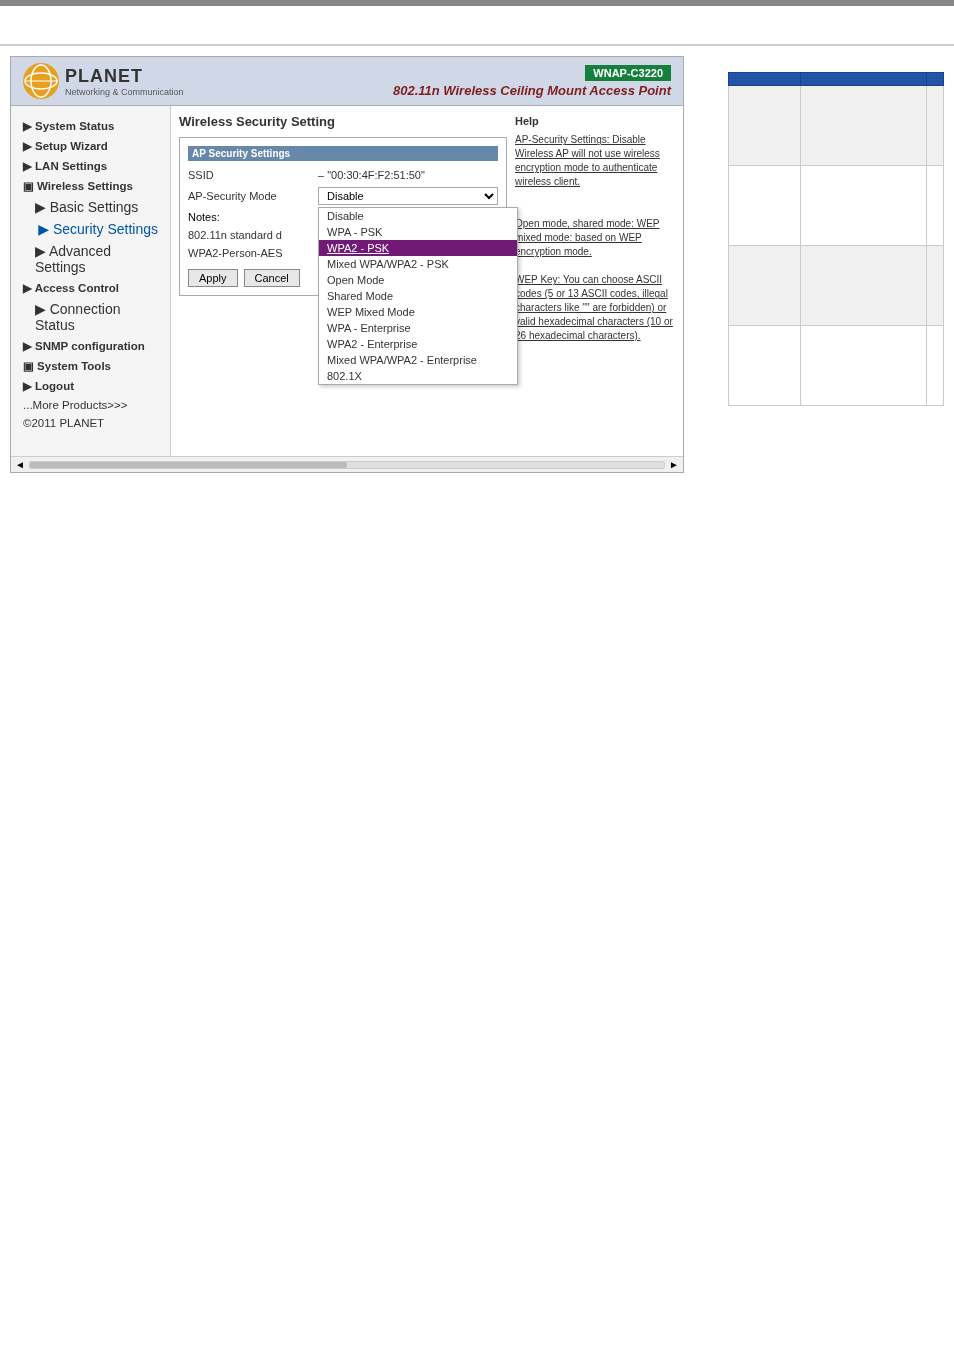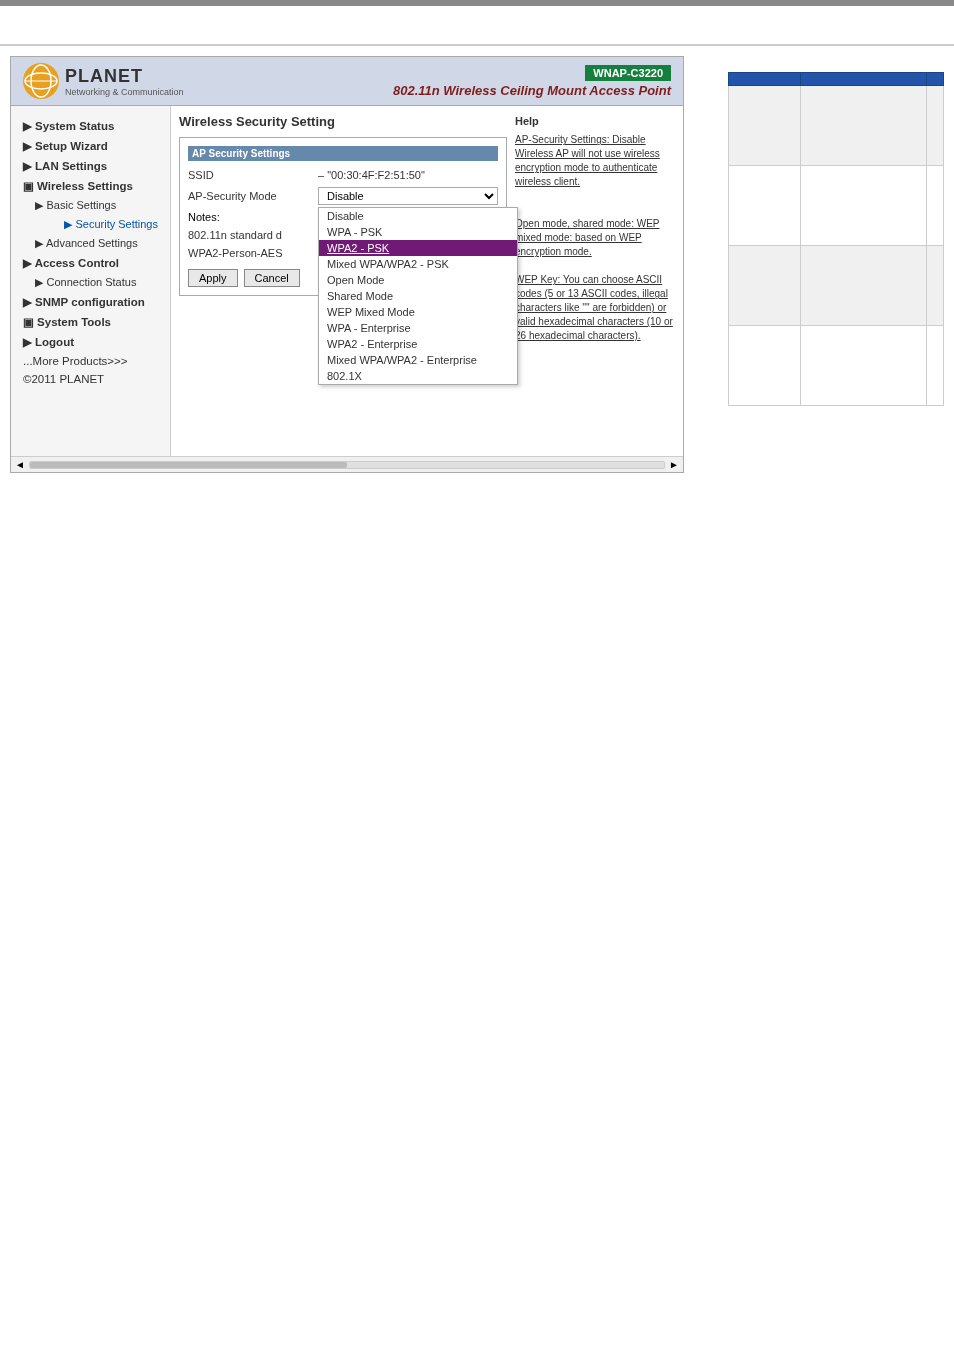--- a/index.html
+++ b/index.html
@@ -134,21 +134,21 @@
       font-size: 11.5px;
     }
 
     .sidebar-item.section {
       font-weight: bold;
       color: #333;
     }
 
     .sidebar-item.sub {
       padding-left: 24px;
-      font-size: 11px;
+      font-size: 14px;
     }
 
     .sidebar-item.active {
       color: #0055aa;
       text-align: right;
     }
 
     
     .content-area {
       flex: 1;

